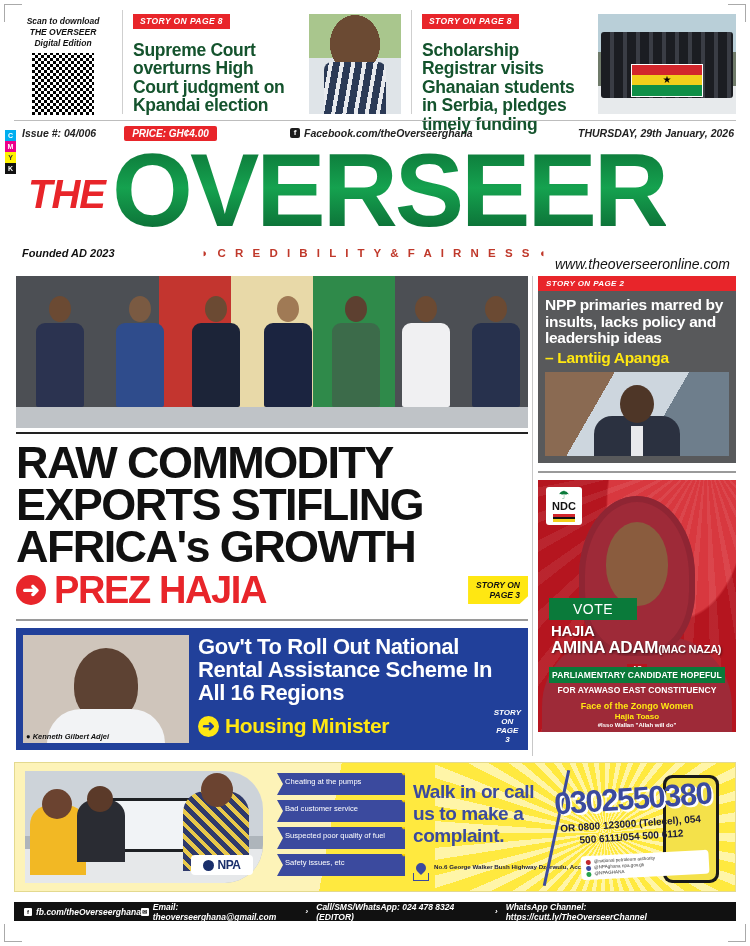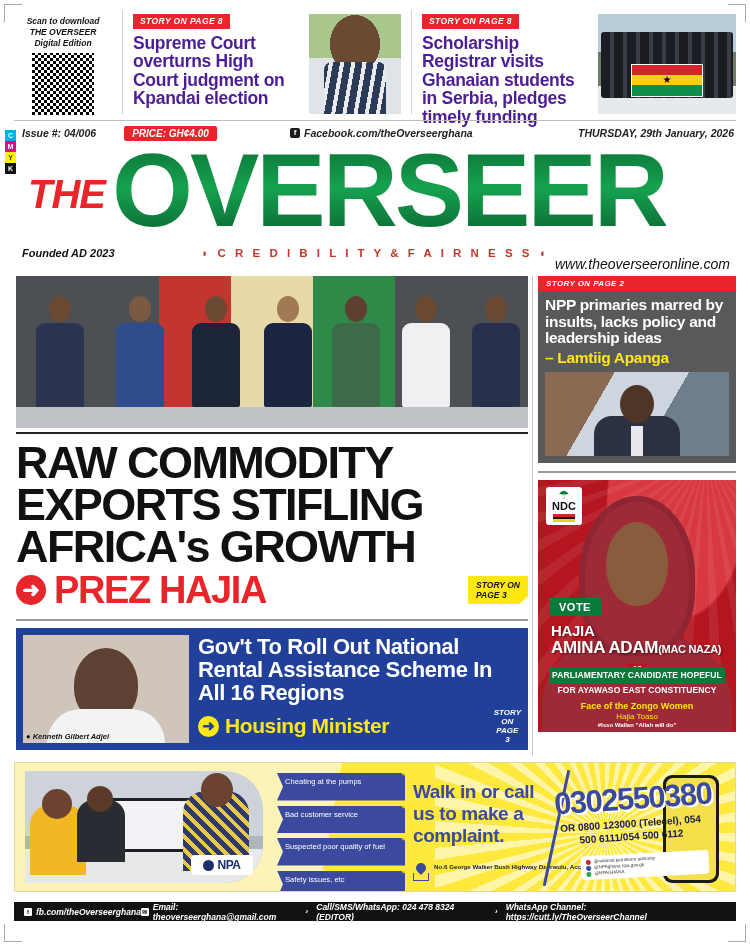--- a/index.html
+++ b/index.html
@@ -27,21 +27,21 @@
   .qrbox { width: 100px; padding-top: 6px; text-align: center; }
   .qrbox .cap { font-size: 8.5px; font-style: italic; font-weight: bold; line-height: 11px; color: #111; }
   .qr { width: 62px; height: 62px; margin: 4px auto 0;
         background:
           repeating-linear-gradient(90deg, #000 0 3px, #fff 3px 6px),
           repeating-linear-gradient(0deg, #000 0 3px, #fff 3px 6px);
         background-blend-mode: difference; }
   .teaser-txt { width: 168px; }
   .story-tag { display: inline-block; background: #e8252a; color: #fff; font-size: 8.5px;
                font-weight: bold; font-style: italic; letter-spacing: .4px; padding: 2.5px 7px; }
-  .teaser-head { font-size: 17.5px; font-weight: 900; line-height: 18.5px; color: #4c1d95; margin-top: 5px; letter-spacing: -.3px; }
+  .teaser-head { font-size: 17.5px; font-weight: 900; line-height: 18.5px; color: #14532d; margin-top: 12px; letter-spacing: -.3px; }
   .teaser-photo { width: 92px; height: 100px; margin-left: 8px; margin-top: 4px; overflow: hidden; }
   .ph-man { width: 100%; height: 100%;
      background:
        radial-gradient(ellipse 26px 30px at 50% 30%, #6b4a33 0 96%, transparent 97%),
        linear-gradient(#a9c68d 0 44%, #dfe4e8 44% 100%); position: relative; }
   .ph-man::after { content:""; position:absolute; left:16%; bottom:0; width:68%; height:52%;
        background: repeating-linear-gradient(100deg, #2b3a56 0 5px, #e8eaee 5px 9px, #2b3a56 9px 11px); border-radius: 8px 8px 0 0; }
   .teaser-photo2 { width: 138px; height: 100px; margin-left: 8px; margin-top: 4px; position: relative; overflow: hidden;
       background: linear-gradient(#b9cfd8 0 38%, #6f7b6a 38% 72%, #e7eaec 72% 100%); }
   .grp { position:absolute; top: 18%; left:2%; width:96%; height: 66%;
@@ -91,21 +91,21 @@
   .person .body { width: 48px; height: 84px; margin: 0 auto; border-radius: 9px 9px 2px 2px; }
   .lead-caption-rule { width: 512px; height: 2px; background: #222; margin-top: 4px; }
 
   .headline { margin-top: 8px; font-size: 45px; font-weight: 900; line-height: 42px;
               letter-spacing: -1.6px; color: #111; }
   .kicker-row { display: flex; align-items: center; margin-top: 3px; }
   .arrow-red { width: 30px; height: 30px; border-radius: 50%; background: #e8252a; color: #fff;
                font-size: 21px; line-height: 29px; text-align: center; font-weight: bold; flex: 0 0 auto; }
   .kicker { margin-left: 8px; font-size: 38px; font-weight: 900; color: #e8252a; letter-spacing: -1.4px; line-height: 38px; }
   .story-badge { margin-left: auto; background: #ffe712; color: #111; font-size: 8.5px; font-weight: 900;
-                 font-style: italic; text-align: left; padding: 4px 8px; line-height: 10px;
+                 font-style: italic; text-align: right; padding: 4px 8px; line-height: 10px;
                  clip-path: polygon(0 0, 100% 0, 100% 72%, 86% 100%, 0 100%); }
 
   .rule-thick { width: 512px; height: 2px; background: #9a9a9a; margin-top: 10px; }
 
   
   .bluebox { margin-top: 7px; width: 512px; height: 122px; background: #21409a; position: relative; padding: 7px; display:flex; }
   .bb-photo { width: 166px; height: 108px; position: relative; overflow: hidden; background: #cfc5bb; }
   .bb-photo .face { position:absolute; left:50%; top: 12%; transform: translateX(-50%);
         width: 64px; height: 74px; border-radius: 50% 50% 45% 45%; background: #5d4233; }
   .bb-photo .shirt { position:absolute; left:50%; bottom:0; transform: translateX(-50%);
@@ -148,37 +148,37 @@
   .ndc-logo .nm { font-size: 11px; font-weight: 900; color: #111; line-height: 11px; }
   .ndc-logo .bar { margin: 2px auto 0; width: 22px; height: 8px;
                    background: linear-gradient(#d2262c 0 33%, #111 33% 66%, #f2cf1b 66% 100%); }
   .ndc-face { position: absolute; left: 50%; top: 16px; transform: translateX(-50%); width: 116px; height: 160px; }
   .ndc-face .scarf { position:absolute; inset:0; border-radius: 52% 52% 42% 42%; background: #9e2a38;
                      box-shadow: 0 0 0 6px #8f2533 inset; }
   .ndc-face .skin { position:absolute; left: 50%; top: 26px; transform: translateX(-50%);
                     width: 62px; height: 84px; border-radius: 50% 50% 48% 48%; background: #8a5c3e; }
   .ndc-shoulders { position:absolute; left: 50%; bottom: 0; transform: translateX(-50%); width: 190px; height: 96px;
                    border-radius: 70px 70px 0 0; background: #9e2a38; }
-  .vote { position: absolute; left: 11px; top: 118px; background: #0a7a3a; color: #fff; font-size: 11px;
-          font-weight: 700; padding: 3px 10px; letter-spacing: .5px; }
+  .vote { position: absolute; left: 11px; top: 118px; background: #0a7a3a; color: #fff; font-size: 14px;
+          font-weight: 400; padding: 3px 24px; letter-spacing: .5px; }
   .ndc-name1 { position: absolute; left: 13px; top: 142px; color: #fff; font-size: 15px; font-weight: 900;
                letter-spacing: -.3px; text-shadow: 1px 1px 2px rgba(0,0,0,.5); }
   .ndc-name2 { position: absolute; left: 13px; top: 158px; color: #fff; font-size: 17px; font-weight: 900;
                letter-spacing: -.3px; text-shadow: 1px 1px 2px rgba(0,0,0,.5); }
   .ndc-name2 .mac { font-size: 11px; }
   .ndc-as { position: absolute; left: 0; right: 0; top: 177px; text-align: center; }
   .ndc-as span { background: #b5151f; color: #fff; font-size: 7px; font-weight: 900; padding: 1px 5px; }
   .ndc-as::before { content: ""; position: absolute; left: 12px; right: 12px; top: 5px; height: 1px; background: #fff; z-index: -1; }
   .ndc-role { position: absolute; left: 11px; right: 11px; top: 187px; background: #0a7a3a; color: #fff;
               font-size: 8.5px; font-weight: 900; text-align: center; padding: 3px 0; letter-spacing: .1px; }
   .ndc-const { position: absolute; left: 0; right: 0; top: 205px; text-align: center; color: #fff;
                font-size: 8.5px; font-weight: 900; letter-spacing: .1px; }
   .ndc-foot { position: absolute; left: 0; right: 0; bottom: 4px; text-align: center; }
   .ndc-foot .f1 { color: #ffe712; font-size: 9px; font-weight: 900; }
-  .ndc-foot .f2 { color: #ffe712; font-size: 8px; font-weight: 400; margin-top: 1px; }
+  .ndc-foot .f2 { color: #ffe712; font-size: 8px; font-weight: 700; margin-top: 1px; }
   .ndc-foot .f3 { color: #fff; font-size: 6px; font-weight: bold; margin-top: 1px; }
 
   
   .npa { position: absolute; left: 14px; top: 762px; width: 722px; height: 130px;
          background: linear-gradient(100deg,#fdf3b8 0 44%, #ffe93f 44% 100%); overflow: hidden; border: 1px solid #e3d98f; }
   .npa-rays { position: absolute; right: -40px; top: -50px; width: 340px; height: 240px;
               background: repeating-conic-gradient(from 0deg at 50% 50%, rgba(255,255,255,.55) 0 4deg, transparent 4deg 9deg); }
   .npa-photo { position: absolute; left: 10px; top: 8px; width: 238px; height: 112px; border-radius: 0 38px 38px 0;
                overflow: hidden; background: linear-gradient(#cdd3d9 0 58%, #aeb5bb 58% 100%); }
   .npa-photo .desk { position: absolute; left: 0; bottom: 0; width: 100%; height: 30%; background: #e6e8ea; }
@@ -191,22 +191,22 @@
   .npa-photo .a3 { position: absolute; right: 6%; top: 18%; width: 66px; height: 80px; border-radius: 22px 22px 0 0;
                    background: repeating-linear-gradient(45deg,#2f3a6b 0 5px,#e8c84a 5px 9px); }
   .npa-photo .a3::before { content:""; position:absolute; left: 18px; top:-18px; width: 32px; height: 34px; border-radius:50%; background: #6b4330; }
   .npa-logo { position: absolute; left: 176px; top: 92px; width: 62px; height: 20px; background: #fff; border-radius: 4px;
               display: flex; align-items: center; justify-content: center; gap: 3px; }
   .npa-logo .seal { width: 11px; height: 11px; border-radius: 50%; background: #1a2f6b; }
   .npa-logo .txt { font-size: 12px; font-weight: 900; color: #1a2f6b; letter-spacing: -.4px; }
 
   .npa-tags { position: absolute; left: 262px; top: 10px; width: 128px; }
   .npa-tag { position: relative; background: #3b4a9e; color: #fff; font-size: 7.6px; line-height: 9.5px;
-             padding: 4px 16px 14px 8px; margin-bottom: 5px; min-height: 22px;
-             clip-path: polygon(0 0, 100% 0, 100% 100%, 0 100%, 6px 50%); display: flex; align-items: flex-end; }
+             padding: 4px 16px 8px 8px; margin-bottom: 5px; min-height: 22px;
+             clip-path: polygon(0 0, 100% 0, 100% 100%, 0 100%, 6px 50%); display: flex; align-items: flex-start; }
   .qmark { position: absolute; right: -8px; top: 0; color: #ffd400; font-size: 20px; font-weight: 900;
            text-shadow: 1px 1px 0 #e0b800; }
 
   .npa-call { position: absolute; left: 398px; top: 18px; width: 140px; }
   .npa-call .cl { color: #3b4a9e; font-size: 19px; font-weight: 900; line-height: 22px; letter-spacing: -.4px; }
   .npa-addr { position: absolute; left: 398px; top: 100px; display: flex; align-items: flex-start; gap: 5px; }
   .pin { width: 16px; height: 18px; position: relative; flex: 0 0 auto; }
   .pin .p { position: absolute; left: 3px; top: 0; width: 10px; height: 10px; border-radius: 50% 50% 50% 0;
             transform: rotate(-45deg); background: #3b4a9e; }
   .pin .m { position: absolute; left: 0; bottom: 0; width: 16px; height: 8px; border: 1px solid #3b4a9e; border-top: none; }

